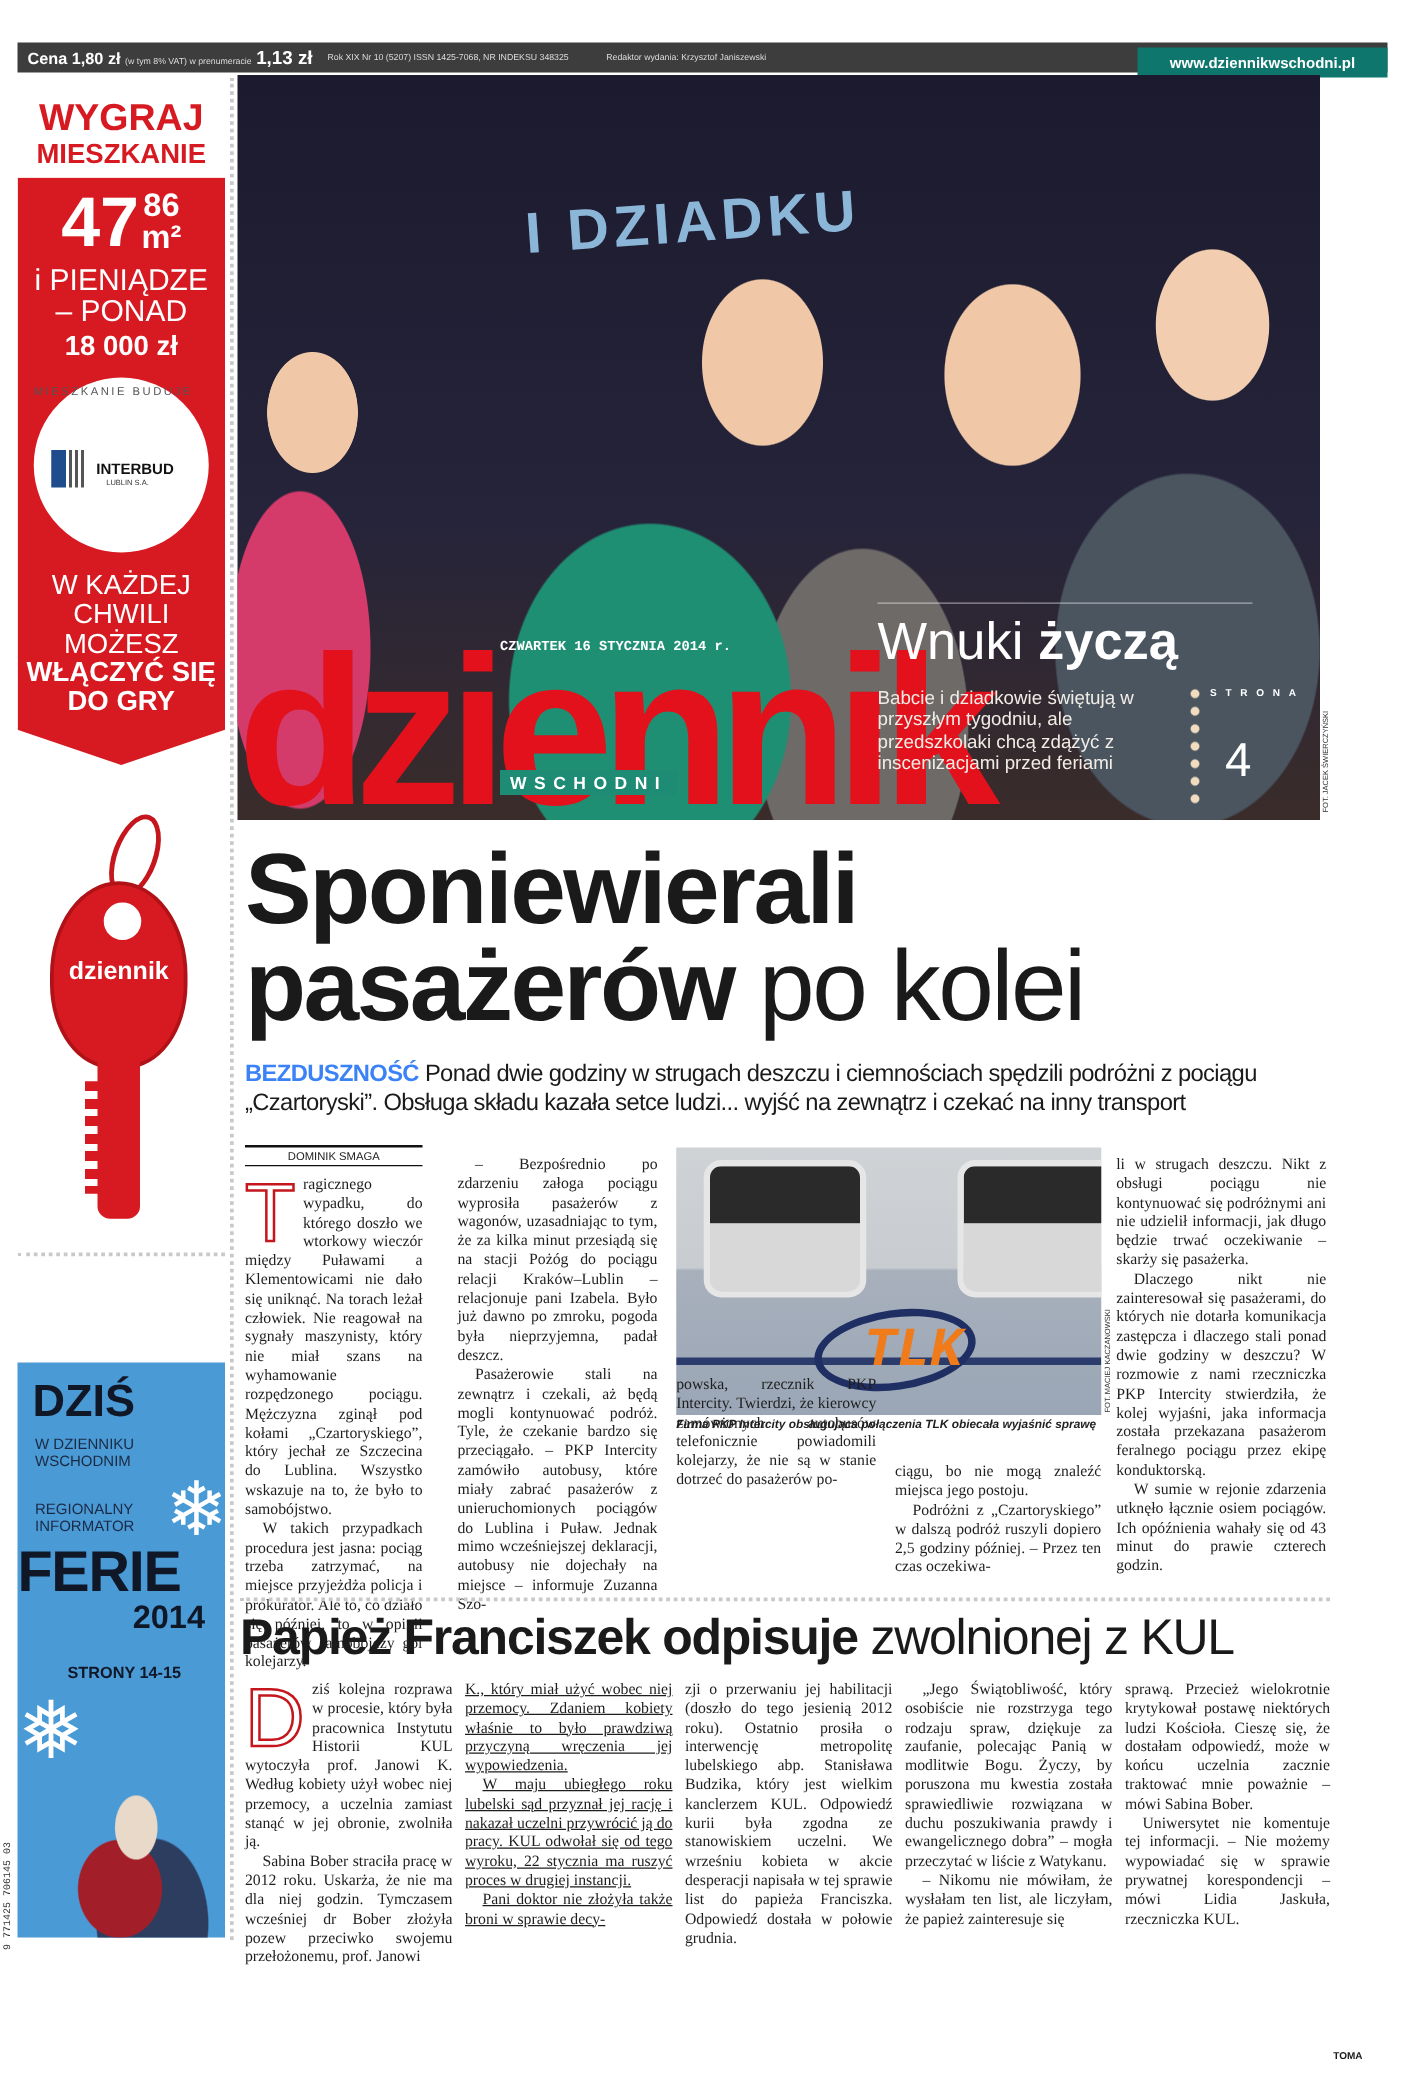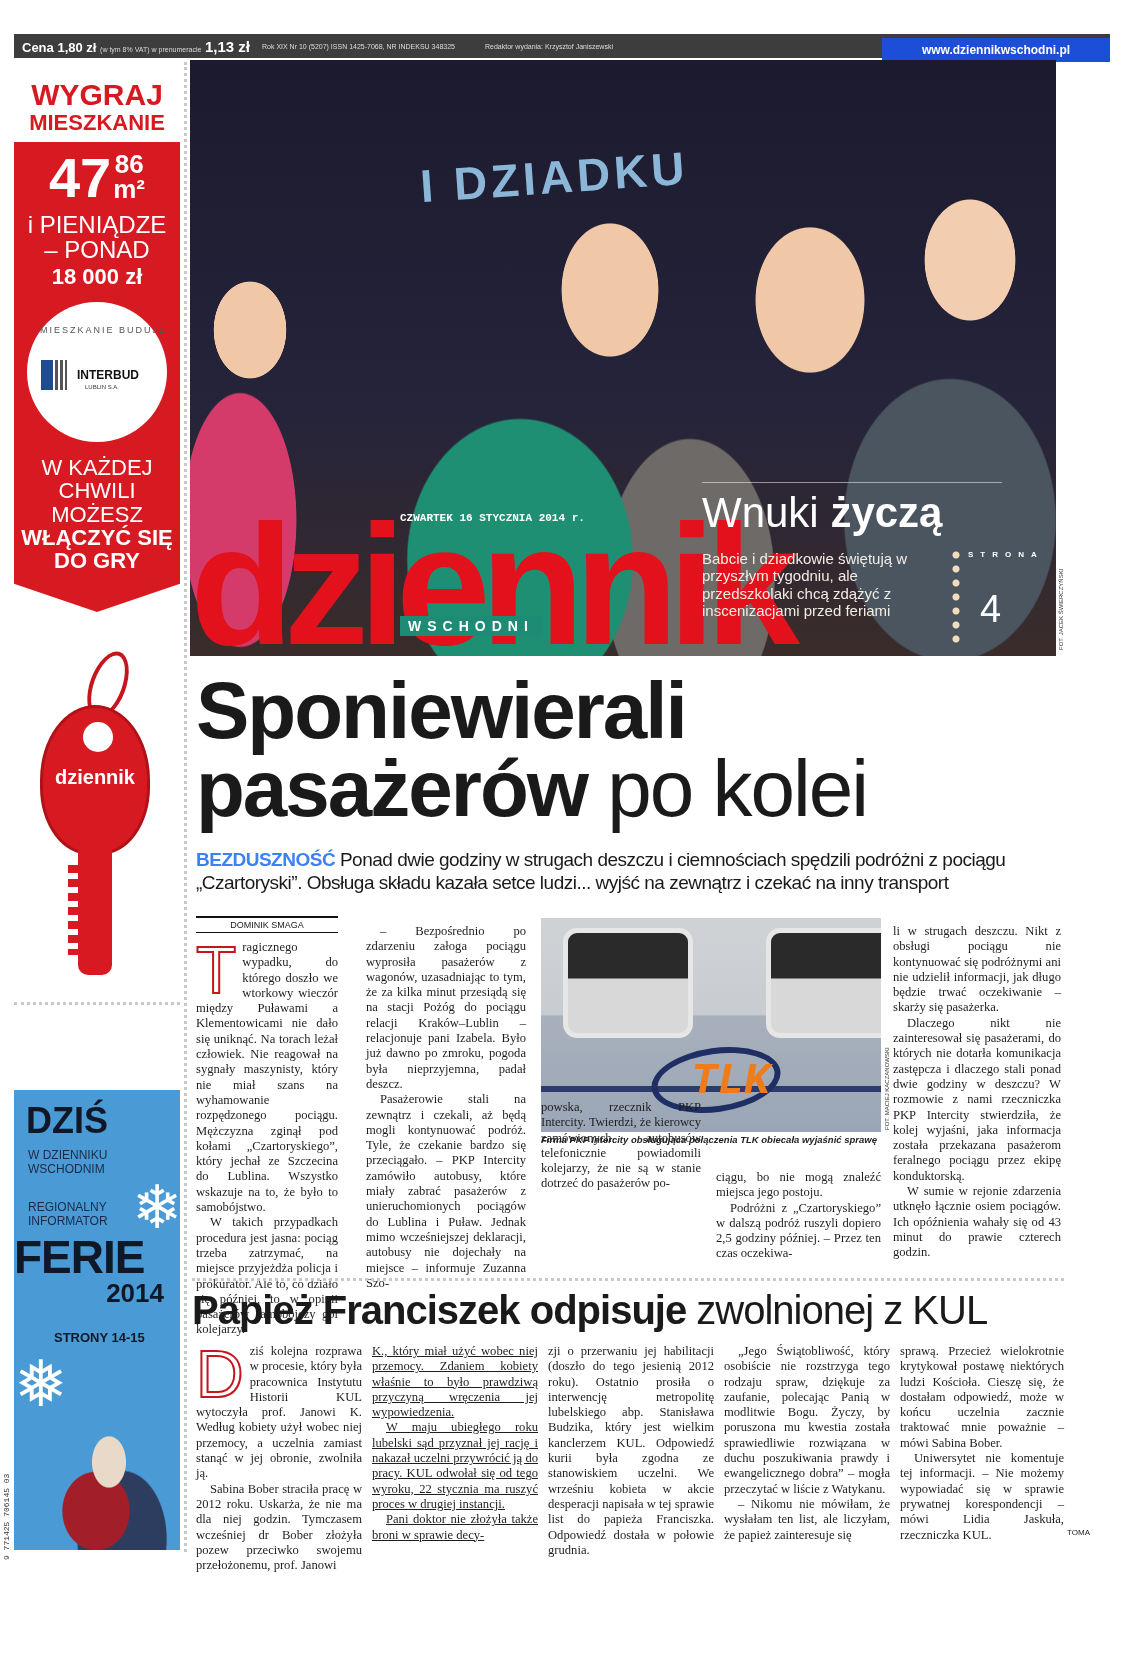--- a/index.html
+++ b/index.html
@@ -6,35 +6,35 @@
   html, body { width: 1140px; height: 1669px; background: #ffffff; overflow: hidden; }
   body { position: relative; font-family: "Liberation Serif", serif; color: #1a1a1a; }
 
   
   .topbar { position: absolute; left: 14px; top: 34px; width: 1096px; height: 24px; background: #3d3d3d; display: flex; align-items: center; }
   .topbar .price { color: #fff; font-family: "Liberation Sans", sans-serif; font-size: 13px; font-weight: bold; padding-left: 8px; white-space: nowrap; }
   .topbar .price small { font-size: 7px; font-weight: normal; color: #ddd; }
   .topbar .price .big { font-size: 15px; }
   .topbar .meta { color: #ddd; font-family: "Liberation Sans", sans-serif; font-size: 7px; margin-left: 12px; white-space: nowrap; }
   .topbar .editor { color: #ddd; font-family: "Liberation Sans", sans-serif; font-size: 7px; margin-left: 30px; white-space: nowrap; }
-  .topbar .www { position: absolute; right: 0; top: 4px; height: 24px; width: 228px; background: #1d4ed8; color: #fff; font-family: "Liberation Sans", sans-serif; font-size: 12px; font-weight: bold; display: flex; align-items: center; justify-content: center; }
+  .topbar .www { position: absolute; right: 0; top: 4px; height: 24px; width: 200px; background: #0f766e; color: #fff; font-family: "Liberation Sans", sans-serif; font-size: 12px; font-weight: bold; display: flex; align-items: center; justify-content: center; }
 
   
   .sidebar { position: absolute; left: 14px; top: 80px; width: 166px; }
   .promo-head { color: #d71a21; font-family: "Liberation Sans", sans-serif; font-weight: 900; text-align: center; line-height: 1; }
   .promo-head .l1 { font-size: 30px; letter-spacing: 0px; }
   .promo-head .l2 { font-size: 22px; margin-top: 2px; }
   .promo-box { margin-top: 8px; background: #d71a21; color: #fff; text-align: center; font-family: "Liberation Sans", sans-serif; padding: 8px 6px 22px; clip-path: polygon(0 0, 100% 0, 100% 94%, 50% 100%, 0 94%); height: 470px; }
   .area { display: flex; justify-content: center; align-items: flex-start; line-height: 1; }
   .area .num { font-size: 56px; font-weight: 900; }
   .area .frac { display: flex; flex-direction: column; font-size: 26px; font-weight: 900; margin-left: 2px; margin-top: 2px; line-height: 0.95; }
   .promo-box .txt1 { font-size: 24px; margin-top: 6px; line-height: 1.05; }
   .promo-box .txt2 { font-size: 22px; font-weight: bold; margin-top: 2px; }
   .builder { margin: 12px auto 0; width: 140px; height: 140px; border-radius: 50%; background: #fff; position: relative; color: #222; }
-  .builder .arc { position: absolute; top: 23px; left: 0; width: 100%; text-align: right; font-size: 9px; letter-spacing: 2px; color: #555; }
+  .builder .arc { position: absolute; top: 6px; left: 0; width: 100%; text-align: left; font-size: 9px; letter-spacing: 2px; color: #555; }
   .builder .logo { position: absolute; top: 58px; left: 14px; display: flex; align-items: center; }
   .builder .bars { width: 30px; height: 30px; background: linear-gradient(90deg, #1e4c8c 0 40%, #fff 40% 48%, #555 48% 56%, #fff 56% 64%, #555 64% 72%, #fff 72% 80%, #555 80% 88%, #fff 88%); }
   .builder .name { margin-left: 6px; font-size: 12px; font-weight: 900; color: #111; }
   .builder .sub { position: absolute; top: 82px; left: 58px; font-size: 6px; color: #333; }
   .promo-box .txt3 { font-size: 22px; margin-top: 14px; line-height: 1.05; }
   .promo-box .txt4 { font-size: 22px; font-weight: 900; line-height: 1.05; }
 
   .key { position: absolute; left: 30px; top: 640px; width: 130px; height: 340px; }
   .key .ring { position: absolute; left: 60px; top: 10px; width: 36px; height: 70px; border: 4px solid #c4161c; border-radius: 50%; transform: rotate(20deg); }
   .key .head { position: absolute; left: 10px; top: 65px; width: 110px; height: 150px; border-radius: 50% 50% 45% 45%; background: #d71a21; border: 3px solid #b01218; }
@@ -103,21 +103,21 @@
   .train { position: absolute; left: 541px; top: 918px; width: 340px; height: 214px; overflow: hidden;
     background: linear-gradient(180deg, #cfd3d6 0%, #c8ccd0 45%, #a8b0bc 46%, #9aa6b6 100%); }
   .train .win { position: absolute; border: 5px solid #e6e6e6; border-radius: 14px; background: linear-gradient(180deg, #2a2a2a 0 45%, #d8d8d8 46% 100%); }
   .train .stripe { position: absolute; left: 0; top: 168px; width: 100%; height: 6px; background: #2b3b6c; }
   .train .logo { position: absolute; left: 110px; top: 130px; width: 130px; height: 64px; border: 6px solid #1f2f64; border-radius: 50%; transform: rotate(-8deg); }
   .train .tlk { position: absolute; left: 130px; top: 138px; font-family: Liberation Mono, monospace; font-size: 44px; font-style: italic; font-weight: 900; color: #f07b1a; margin-left: 20px; }
   .caption { position: absolute; left: 541px; top: 1134px; width: 340px; font-family: "Liberation Sans", sans-serif; font-size: 9.5px; font-weight: bold; font-style: italic; line-height: 1.2; color: #222; }
 
   .headline2 { position: absolute; left: 192px; top: 1290px; font-family: "Liberation Sans", sans-serif; font-size: 40px; line-height: 1; letter-spacing: -1px; white-space: nowrap; color: #1a1a1a; }
   .headline2 b { font-weight: 900; }
-  .sign { position: absolute; right: 50px; top: 1528px; font-family: "Liberation Sans", sans-serif; font-size: 8px; font-weight: normal; }
+  .sign { position: absolute; right: 50px; top: 1640px; font-family: "Liberation Sans", sans-serif; font-size: 8px; font-weight: bold; }
 </style>
 </head>
 <body>
 
 <div class="topbar">
   <span class="price">
     <span>Cena 1,80 zł</span>
     <small>(w tym 8% VAT) w prenumeracie</small>
     <span class="big">1,13 zł</span>
   </span>

